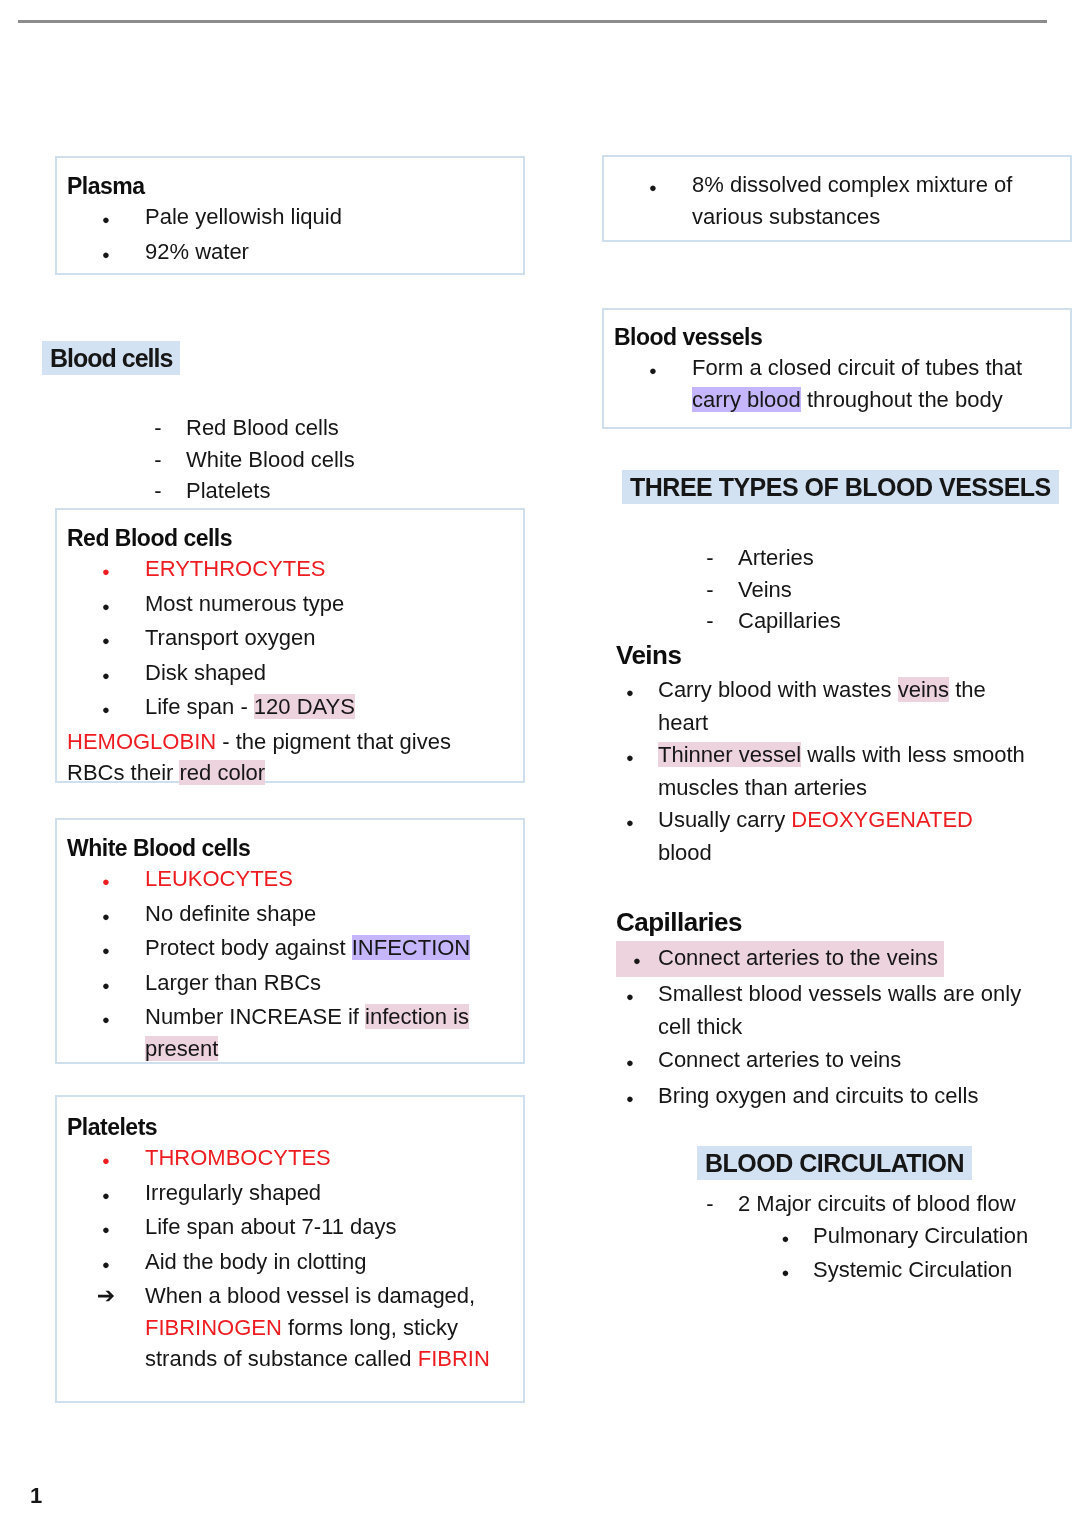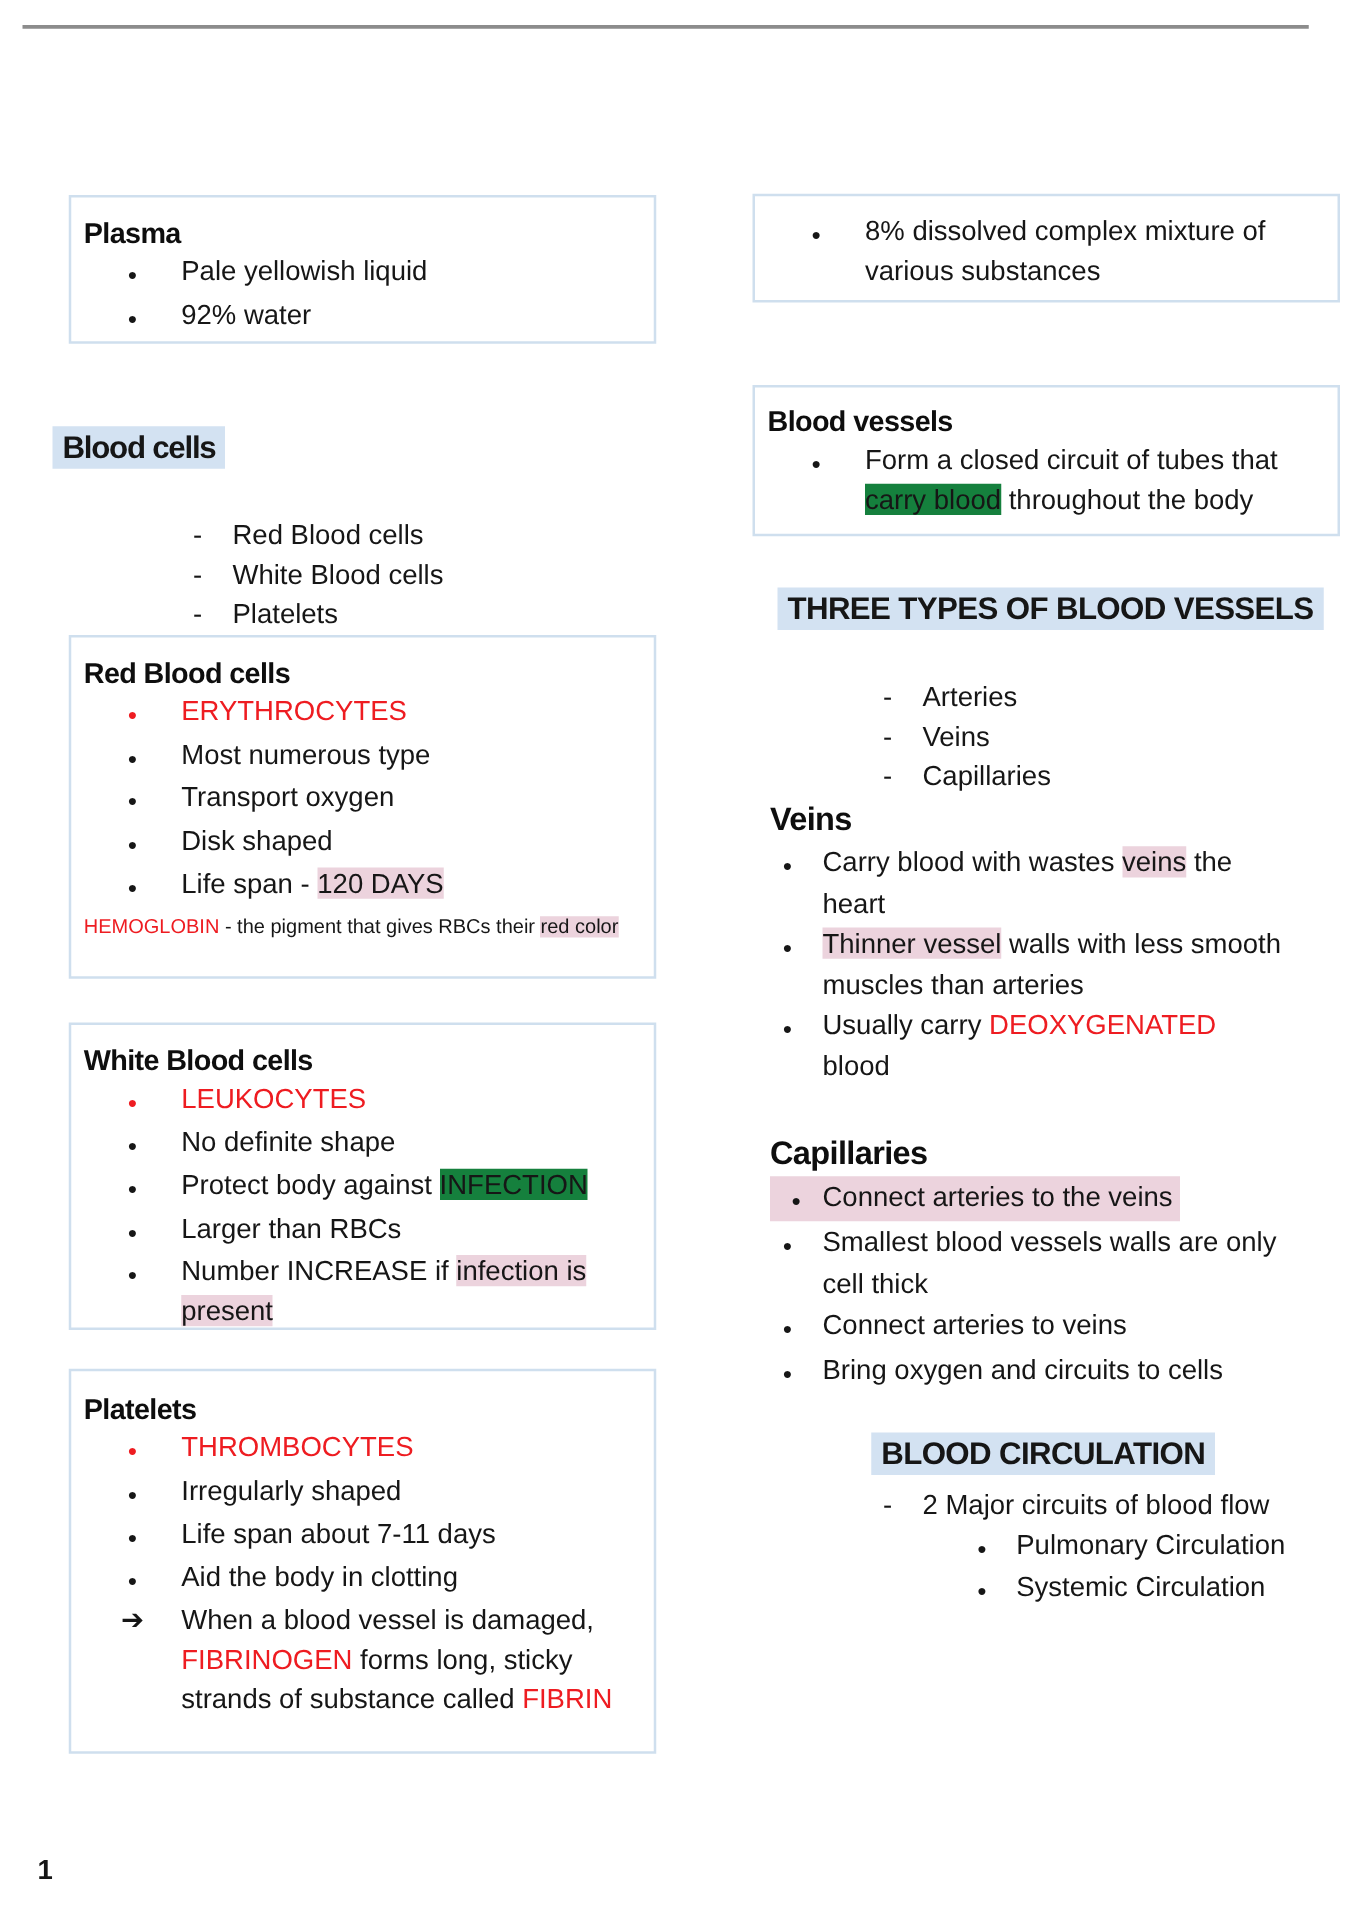--- a/index.html
+++ b/index.html
@@ -9,24 +9,24 @@
   .box{position:absolute;width:470px;box-sizing:border-box;border:2px solid #cfdfee;
        background:#fff;padding:13px 12px 0 10px;}
   .bh{font-weight:bold;font-size:23px;line-height:30px;letter-spacing:-0.5px;color:#0e0e0e;}
   .row{display:flex;align-items:baseline;font-size:22px;line-height:31.5px;}
   .mk-b{flex:0 0 78px;text-align:center;font-size:13px;}
   .mk-a{flex:0 0 78px;text-align:center;font-size:22px;}
   .rmk-b{flex:0 0 56px;text-align:center;font-size:13px;}
   .rmk-d{flex:0 0 56px;text-align:center;font-size:22px;}
   .tx{flex:1;}
   .rtx{flex:none;width:370px;}
-  .para{font-size:16px;line-height:31.5px;}
+  .para{font-size:22px;line-height:31.5px;}
   .red{color:#ee1c21;}
   .hl-pink{background:#ecd3dd;}
-  .hl-blue{background:#15803d;}
+  .hl-blue{background:#c4b5fd;}
   .abs{position:absolute;padding-left:14px;}
   .head-hl{background:#d3e2f2;display:inline-block;padding:3px 8px;font-weight:bold;}
   .h-bloodcells{font-size:25px;line-height:28px;letter-spacing:-1px;}
   .h-big{font-size:25px;line-height:28px;letter-spacing:-0.5px;}
   .h-sec{font-weight:bold;font-size:26px;line-height:30px;letter-spacing:-0.5px;color:#0e0e0e;}
   .list{position:absolute;}
   .veinrows{width:448px;}
   .veinrows .row{line-height:32.5px;}
   .caprows{width:448px;}
   .caprows .row{line-height:33px;}

